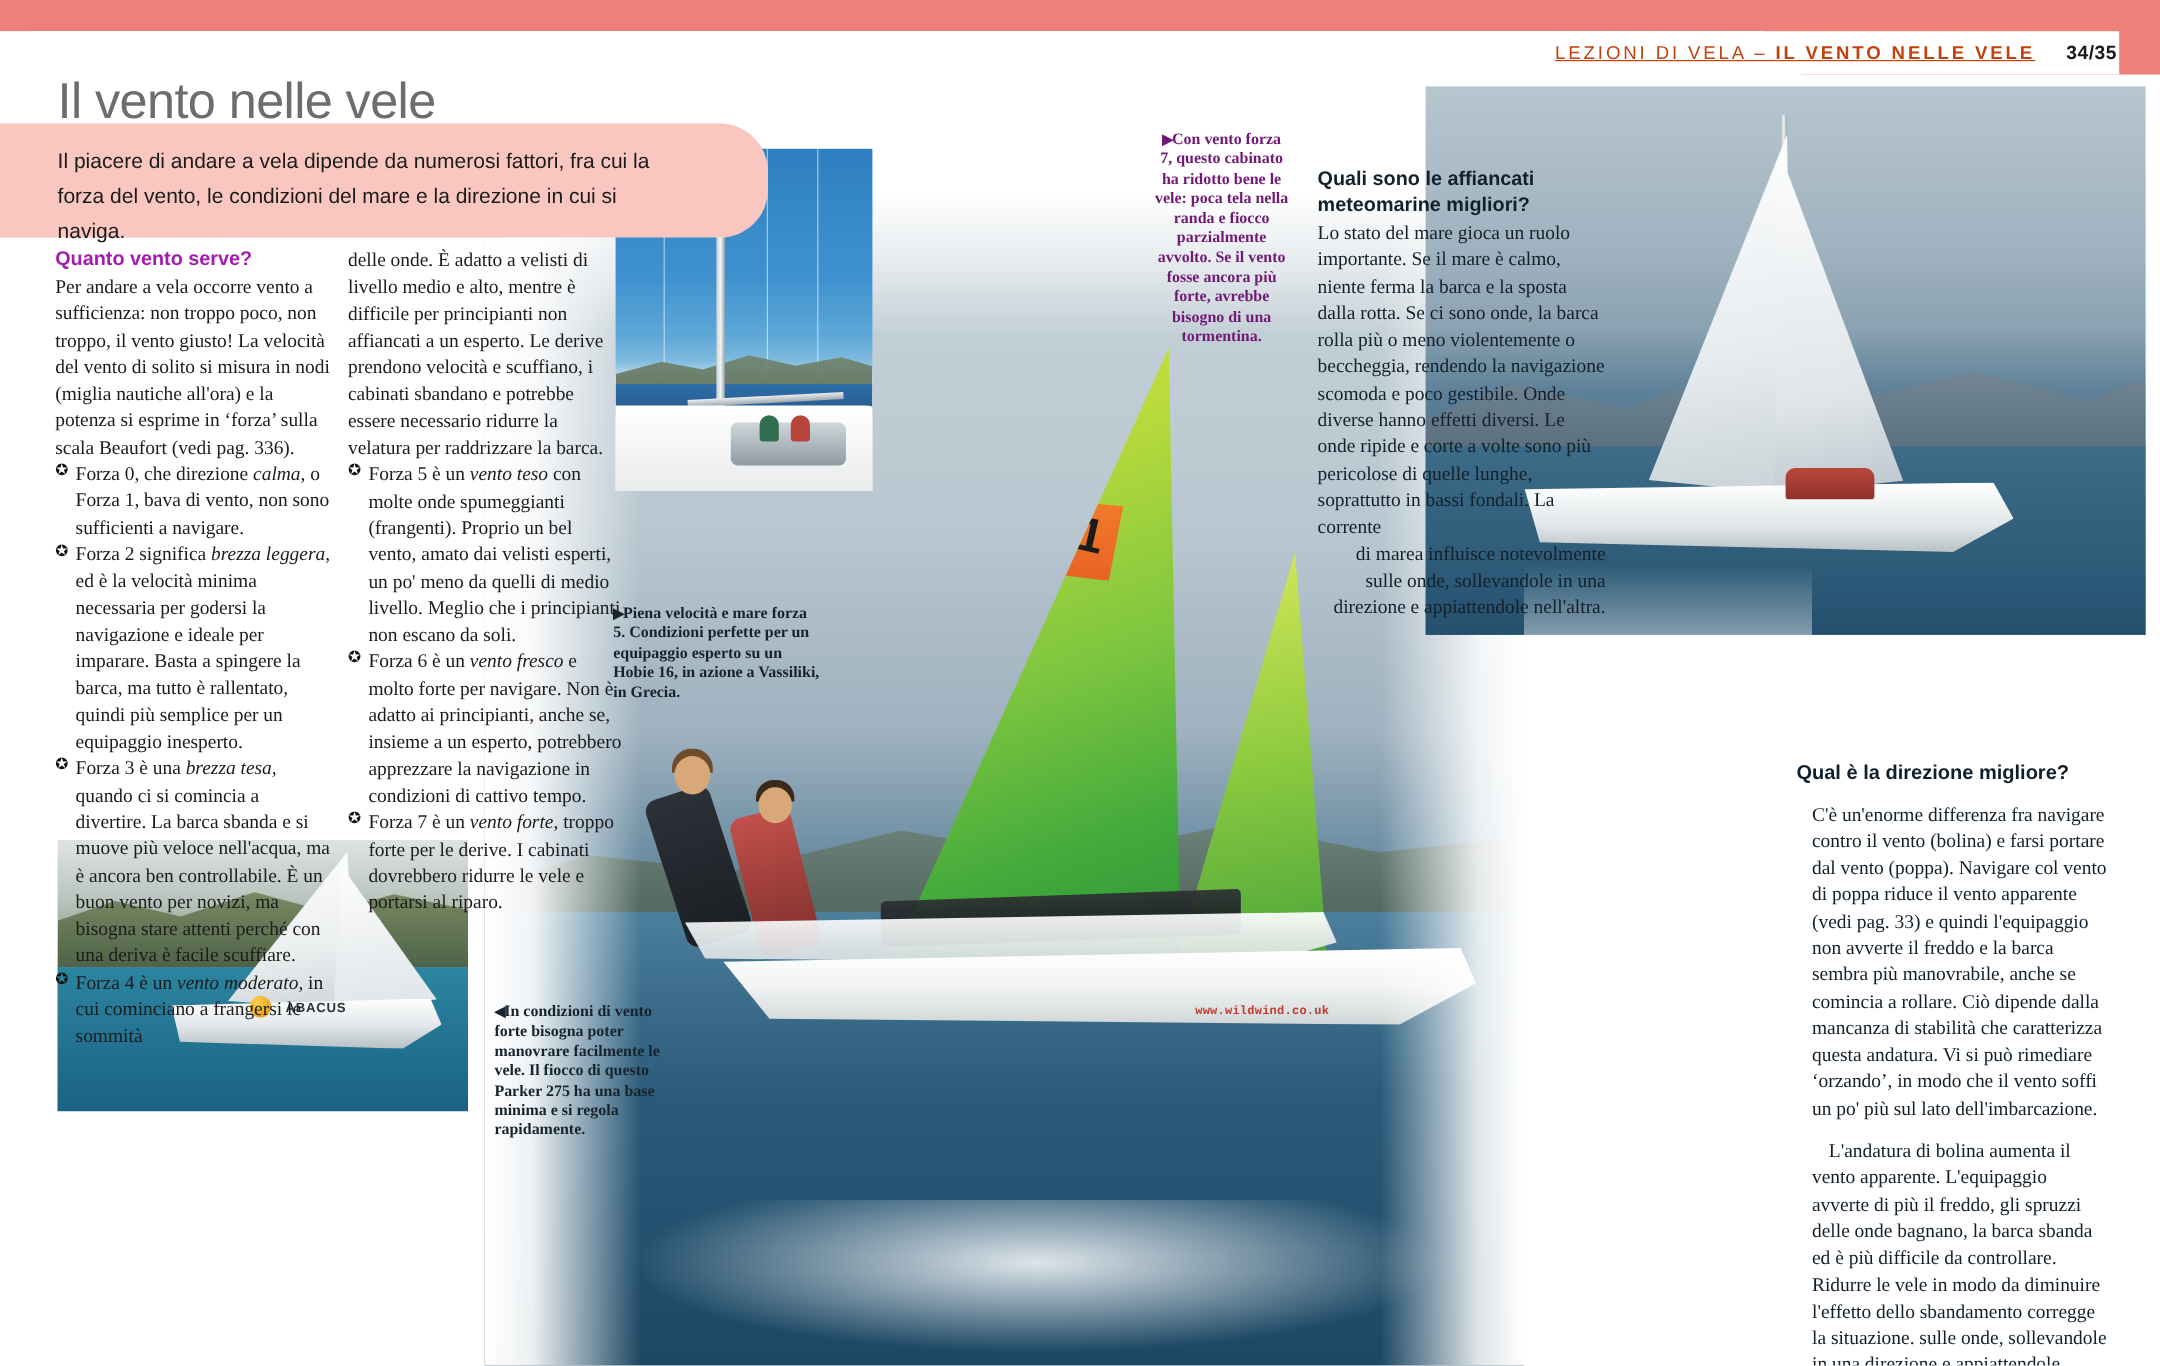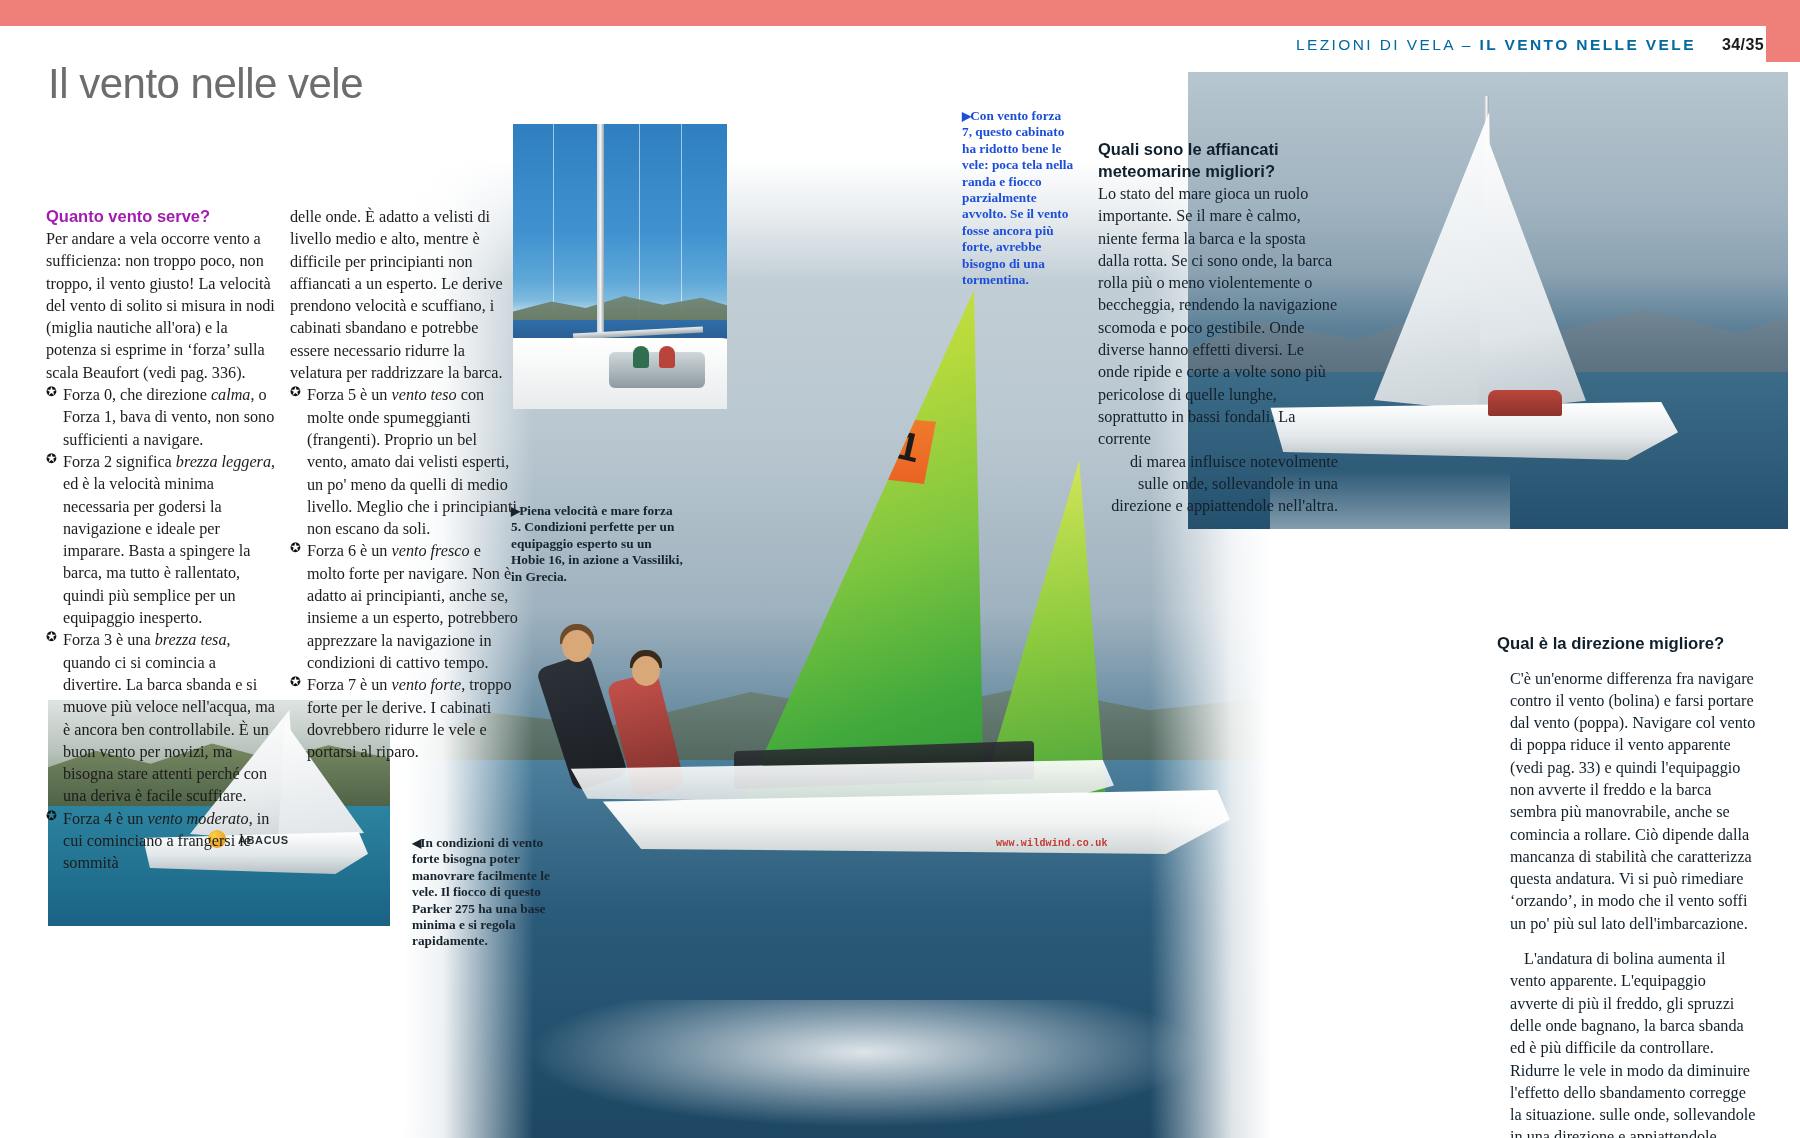--- a/index.html
+++ b/index.html
@@ -28,22 +28,23 @@
   .header-strip{
     position:absolute;right:0;top:26px;height:36px;width:1800px;
     background:#ffffff;
   }
   .header-row{
     position:absolute;right:36px;top:28px;height:34px;
     display:flex;align-items:center;gap:26px;
     font-family:"Liberation Sans", sans-serif;
   }
   .header-title{
-    font-size:15.5px;letter-spacing:2.4px;color:#0369a1;font-weight:400;
+    font-size:15.5px;letter-spacing:2.4px;color:#c2410c;font-weight:400;
     white-space:nowrap;
+    text-decoration:underline;
   }
   .header-title b{font-weight:700;}
   .header-page{
     font-size:16px;font-weight:700;color:#1a1a1a;letter-spacing:.4px;
   }
 
   
   .doc-title{
     position:absolute;left:48px;top:60px;
     font-family:"Liberation Sans", sans-serif;
@@ -104,21 +105,21 @@
   #col-far p{margin:13px;}
   #col-far p.ind{text-indent:14px;margin-top:0;}
 
   
   .cap{
     position:absolute;
     font-family:"Liberation Serif", serif;
     font-weight:700;font-size:13.3px;line-height:16.4px;color:#141414;
   }
   .cap .tri{font-size:12px;letter-spacing:-1px;}
-  #cap-forza7{left:962px;top:108px;width:112px;color:#1d4ed8;}
+  #cap-forza7{left:962px;top:108px;width:112px;color:#701a75;text-align:center;}
   #cap-forza34{left:512px;top:418px;width:168px;}
   #cap-piena{left:511px;top:503px;width:172px;color:#16232c;}
   #cap-parker{left:412px;top:835px;width:150px;color:#17242d;}
 
   
   .ph{position:absolute;overflow:hidden;}
 
   
   #photo-cabin{
     left:513px;top:124px;width:214px;height:285px;
@@ -400,20 +401,23 @@
   <div class="topband"></div>
   <div class="header-strip"></div>
   <div class="topband-right"></div>
   <div class="header-white"></div>
   <div class="header-row">
     <div class="header-title"><span>LEZIONI DI VELA – </span><b>IL VENTO NELLE VELE</b></div>
     <div class="header-page">34/35</div>
   </div>
 
   <div class="doc-title">Il vento nelle vele</div>
+  <div class="standfirst">
+    <p>Il piacere di andare a vela dipende da numerosi fattori, fra cui la forza del vento, le condizioni del mare e la direzione in cui si naviga.</p>
+  </div>
 
   <div class="col" id="col1">
     <h3>Quanto vento serve?</h3>
     <p>Per andare a vela occorre vento a sufficienza: non troppo poco, non troppo, il vento giusto! La velocità del vento di solito si misura in nodi (miglia nautiche all'ora) e la potenza si esprime in ‘forza’ sulla scala Beaufort (vedi pag. 336).</p>
     <p class="bul"><span class="glyph">✪</span><span>Forza 0, che direzione </span><span class="it">calma</span><span>, o Forza 1, bava di vento, non sono sufficienti a navigare.</span></p>
     <p class="bul"><span class="glyph">✪</span><span>Forza 2 significa </span><span class="it">brezza leggera</span><span>, ed è la velocità minima necessaria per godersi la navigazione e ideale per imparare. Basta a spingere la barca, ma tutto è rallentato, quindi più semplice per un equipaggio inesperto.</span></p>
     <p class="bul"><span class="glyph">✪</span><span>Forza 3 è una </span><span class="it">brezza tesa</span><span>, quando ci si comincia a divertire. La barca sbanda e si muove più veloce nell'acqua, ma è ancora ben controllabile. È un buon vento per novizi, ma bisogna stare attenti perché con una deriva è facile scuffiare.</span></p>
     <p class="bul"><span class="glyph">✪</span><span>Forza 4 è un </span><span class="it">vento moderato</span><span>, in cui cominciano a frangersi le sommità</span></p>
   </div>
 

